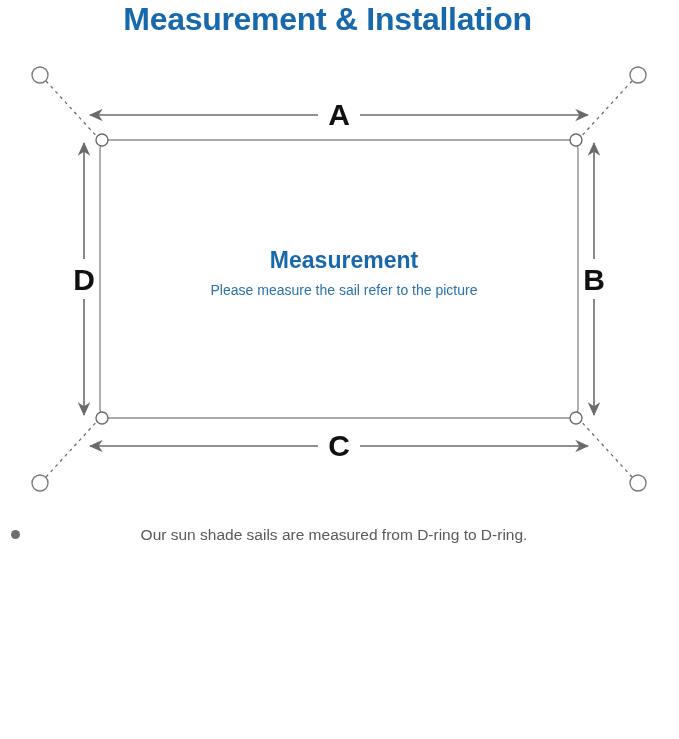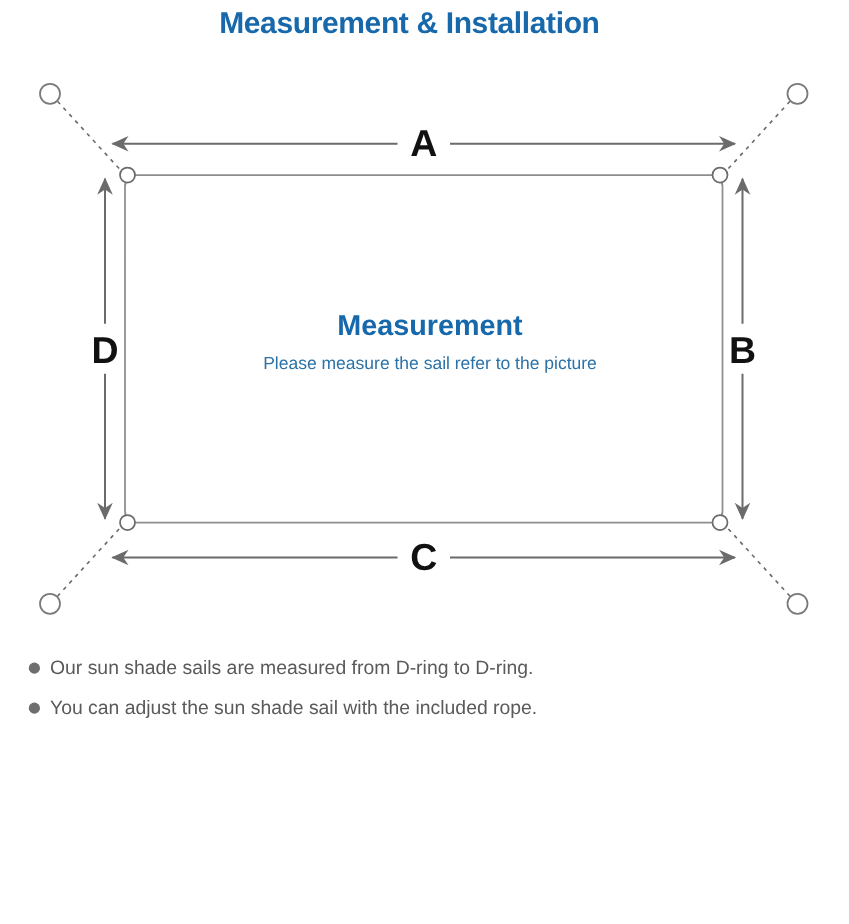--- a/index.html
+++ b/index.html
@@ -17,21 +17,21 @@
   }
 
   
   #page-title {
     position: absolute;
     left: 0;
     top: 0px;
     width: 655px;
     text-align: center;
     font-family: "Liberation Sans", sans-serif;
-    font-size: 24px;
+    font-size: 32px;
     font-weight: bold;
     color: #1769ac;
     letter-spacing: -0.3px;
     line-height: 38px;
     white-space: nowrap;
   }
 
   
   #diagram {
     position: absolute;
@@ -59,23 +59,24 @@
   .center-sub {
     font-family: "Liberation Sans", sans-serif;
     font-weight: normal;
     font-size: 14px;
     fill: #2a72a8;
   }
 
   
   #notes {
     position: absolute;
-    left: 12px;
+    left: 0;
     top: 524px;
     width: 648px;
+    text-align: center;
   }
   .note-row {
     position: relative;
     padding-left: 28px;
     padding-right: 8px;
     margin-bottom: 11px;
     font-family: "Liberation Sans", sans-serif;
     font-size: 15.5px;
     line-height: 21px;
     color: #5a5a5a;
@@ -142,17 +143,13 @@
     <text class="center-title" x="344" y="218" text-anchor="middle">Measurement</text>
     <text class="center-sub" x="344" y="245" text-anchor="middle">Please measure the sail refer to the picture</text>
   </svg>
 </div>
 
 <div id="notes">
   <div class="note-row">
     <span class="note-bullet"></span>
     <span class="note-text">Our sun shade sails are measured from D-ring to D-ring.</span>
   </div>
-  <div class="note-row">
-    <span class="note-bullet"></span>
-    <span class="note-text">You can adjust the sun shade sail with the included rope.</span>
-  </div>
 </div>
 
 </body></html>

